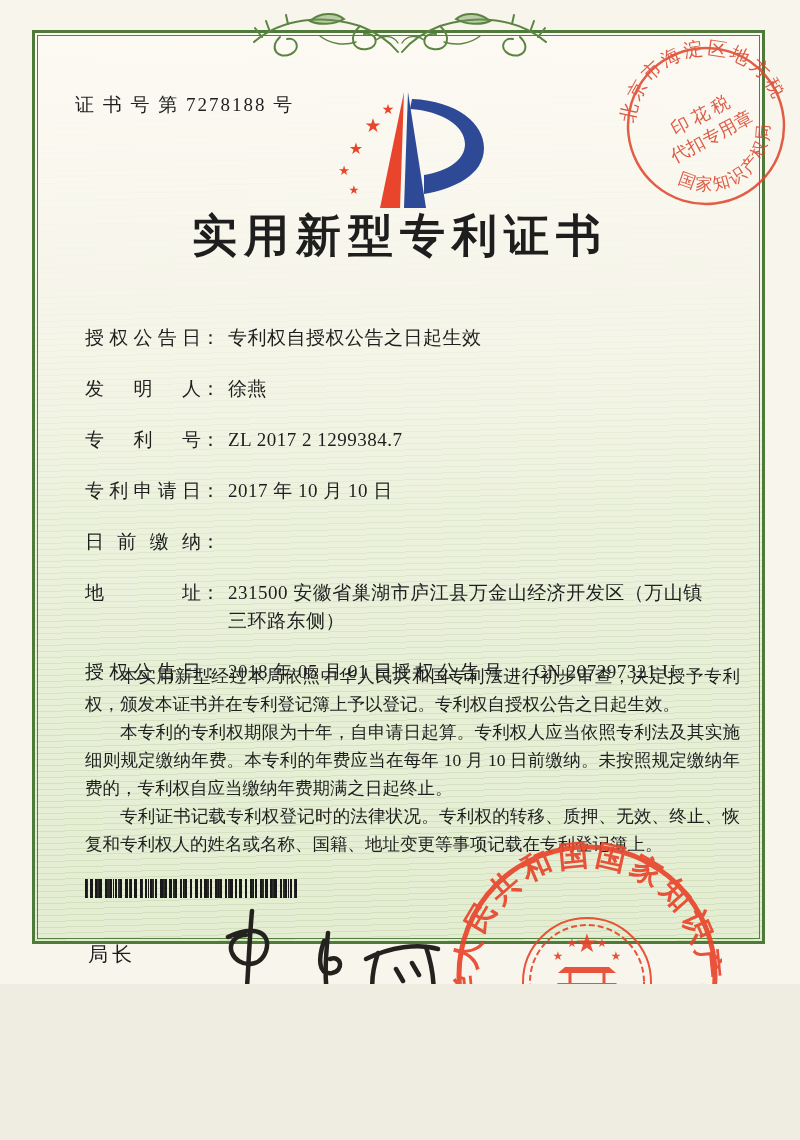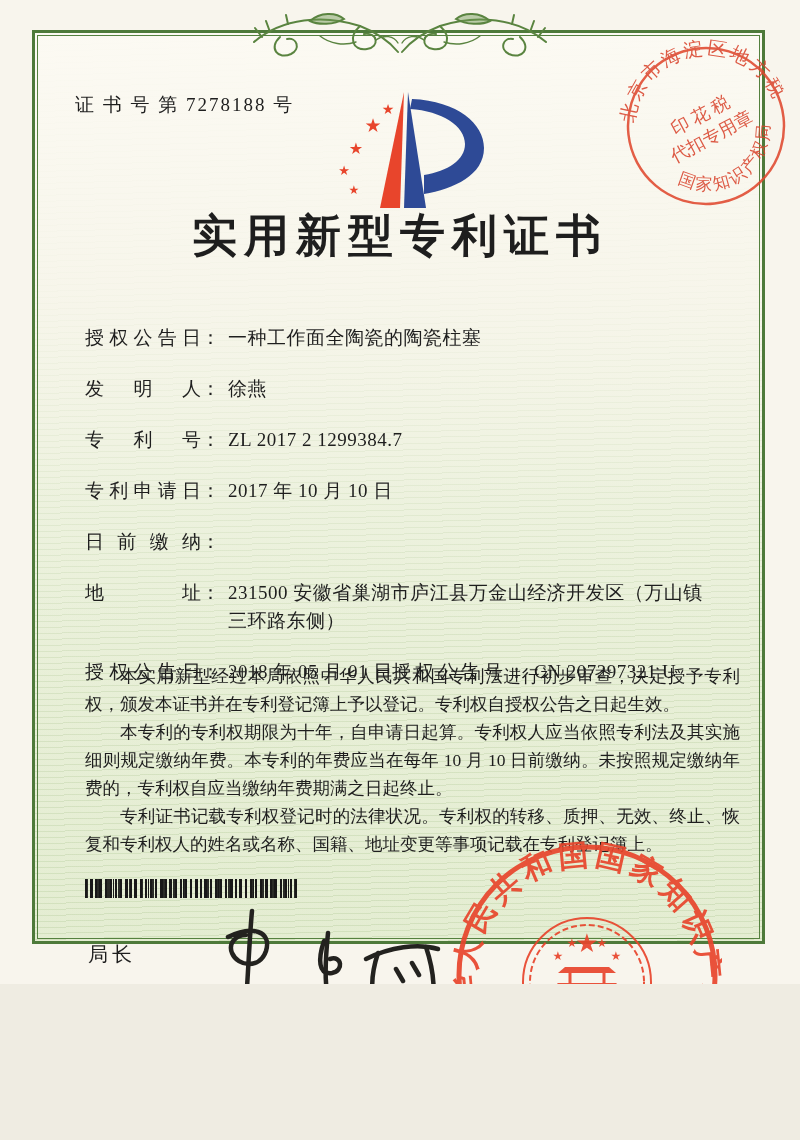--- a/index.html
+++ b/index.html
@@ -120,21 +120,21 @@
     <text x="86" y="80" font-size="18" fill="#d9452e" text-anchor="middle">印 花 税</text>
     <text x="86" y="104" font-size="18" fill="#d9452e" text-anchor="middle">代扣专用章</text>
   </svg>
 
   <div class="abs title">实用新型专利证书</div>
 
   <div class="abs fields">
     <div class="frow">
       <span class="flabel">授权公告日</span>
         <span class="fcolon">：</span>
-      <span class="fvalue">一种工作面全陶瓷的陶瓷柱塞</span>
+      <span class="fvalue">专利权自授权公告之日起生效</span>
     </div>
     <div class="frow">
       <span class="flabel">发明人</span>
         <span class="fcolon">：</span>
       <span class="fvalue">徐燕</span>
     </div>
     <div class="frow">
       <span class="flabel">专利号</span>
         <span class="fcolon">：</span>
       <span class="fvalue">ZL 2017 2 1299384.7</span>

